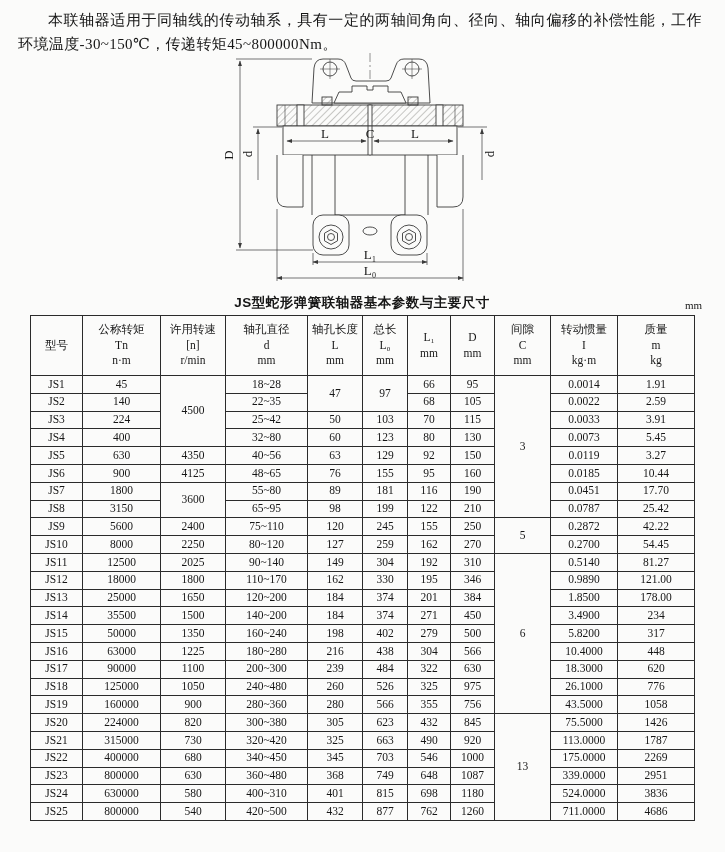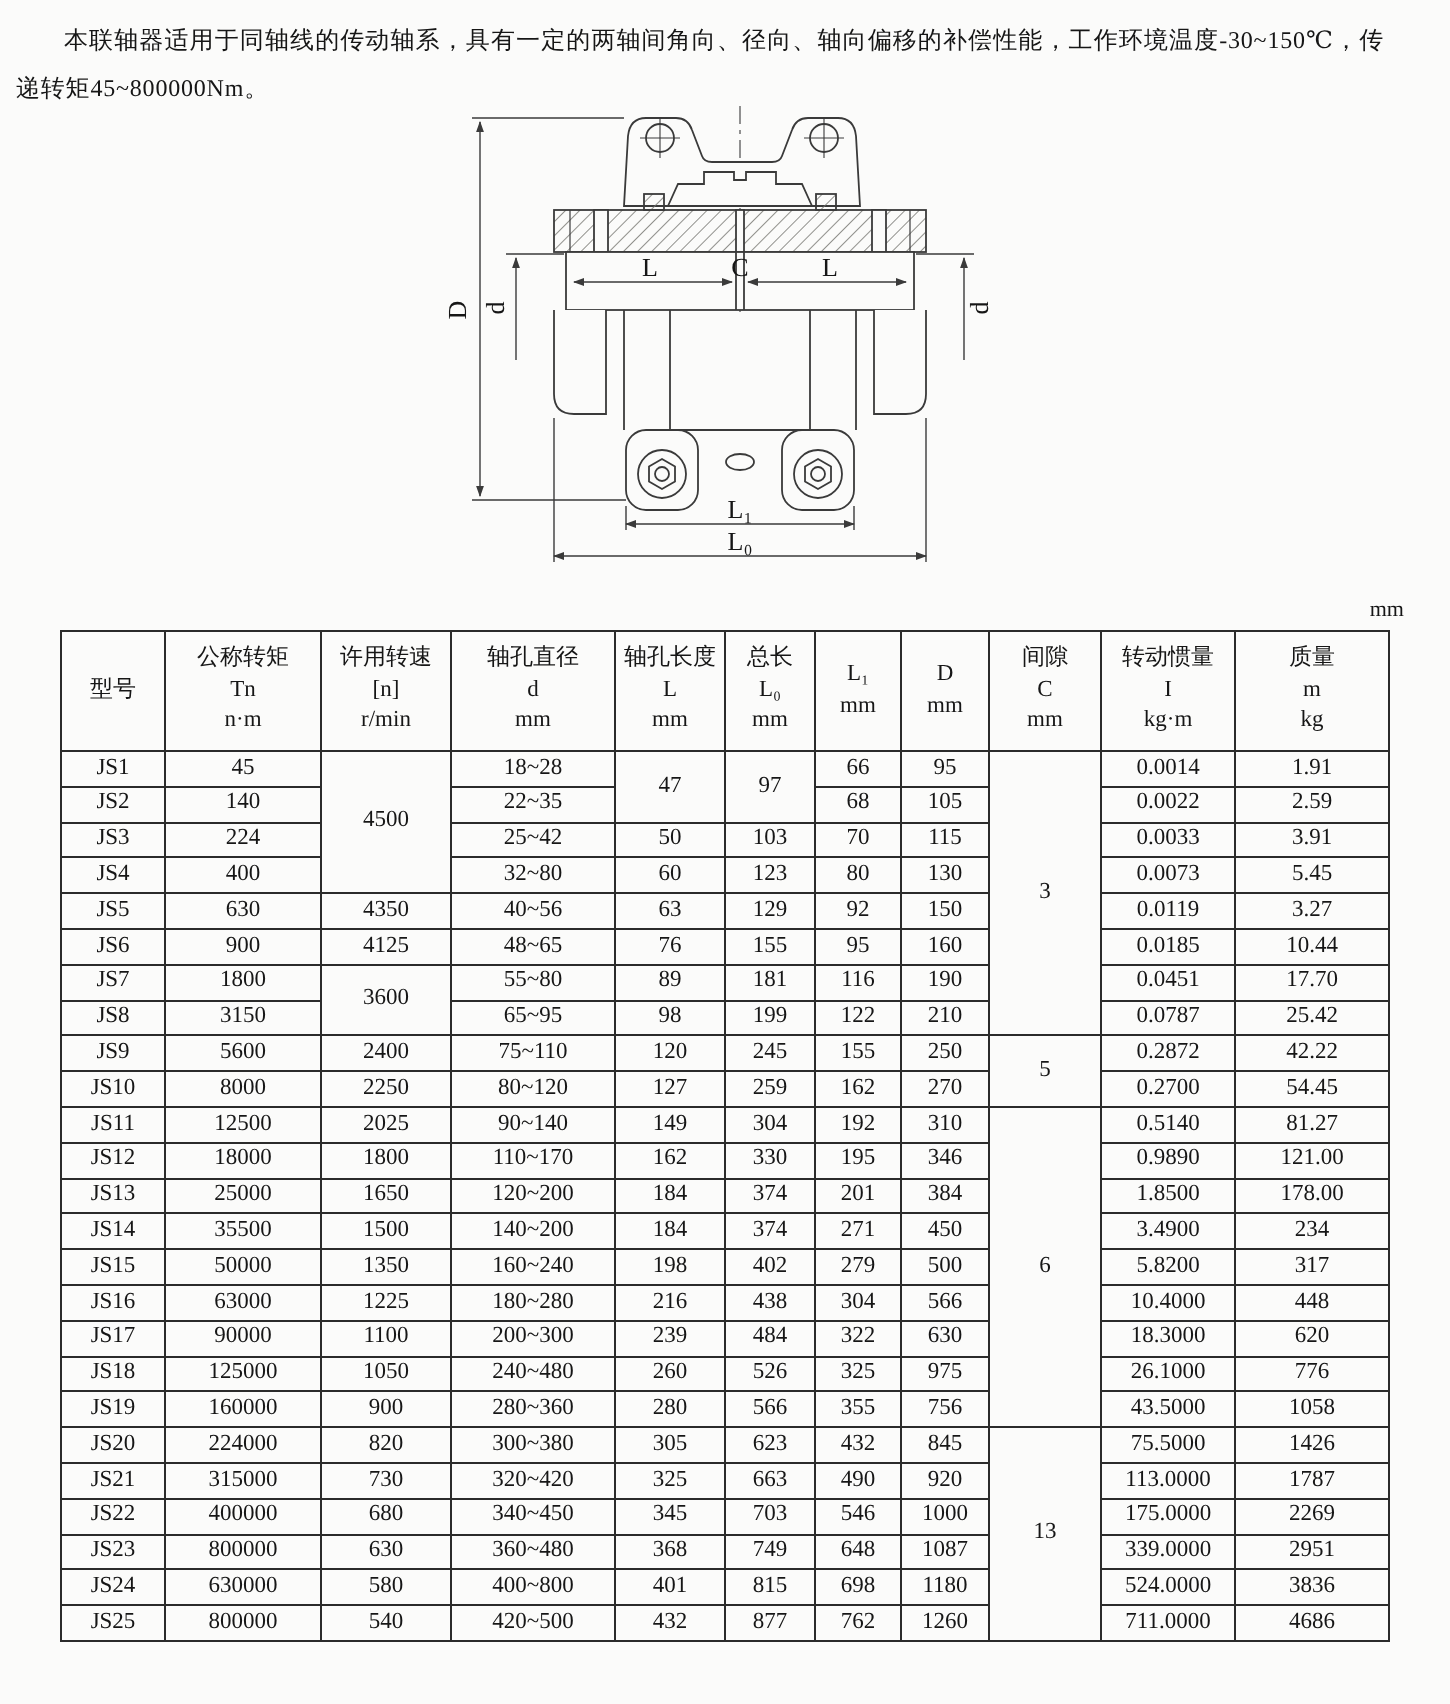--- a/index.html
+++ b/index.html
@@ -7,22 +7,22 @@
   body {
     background:#fbfbfa;
     font-family:"Liberation Serif","DejaVu Serif",serif;
     color:#161616;
     position:relative;
     overflow:hidden;
   }
   .page { position:absolute; inset:0; }
 
   .intro {
-    position:absolute; left:8px; top:8px; width:684px;
-    font-size:12px; line-height:24px;
+    position:absolute; left:18px; top:8px; width:684px;
+    font-size:15px; line-height:24px;
     text-indent:2em; text-align:justify; letter-spacing:0.4px;
   }
 
   .figure { position:absolute; left:173px; top:52px; width:380px; height:238px; }
   .figure svg { display:block; }
 
   .caption-row { position:absolute; left:30px; top:294px; width:664px; height:20px; }
   .table-title {
     text-align:center; font-weight:bold; font-size:13.5px;
     font-family:"Liberation Sans","DejaVu Sans",sans-serif;
@@ -148,20 +148,21 @@
         <text x="152" y="86">L</text>
         <text x="197" y="86">C</text>
         <text x="242" y="86">L</text>
         <text x="197" y="207">L₁</text>
         <text x="197" y="223">L₀</text>
       </g>
     </svg>
   </div>
 
   <div class="caption-row">
+    <div class="table-title">JS型蛇形弹簧联轴器基本参数与主要尺寸</div>
     <div class="unit-note">mm</div>
   </div>
 
   <table class="params">
     <colgroup>
       <col style="width:52px">
         <col style="width:78px">
         <col style="width:65px">
       <col style="width:82px">
         <col style="width:55px">
@@ -477,21 +478,21 @@
           <td>749</td>
           <td>648</td>
           <td>1087</td>
           <td>339.0000</td>
           <td>2951</td>
         </tr>
         <tr>
           <td>JS24</td>
           <td>630000</td>
           <td>580</td>
-          <td>400~800</td>
+          <td>400~310</td>
           <td>401</td>
           <td>815</td>
           <td>698</td>
           <td>1180</td>
           <td>524.0000</td>
           <td>3836</td>
         </tr>
         <tr>
           <td>JS25</td>
           <td>800000</td>

